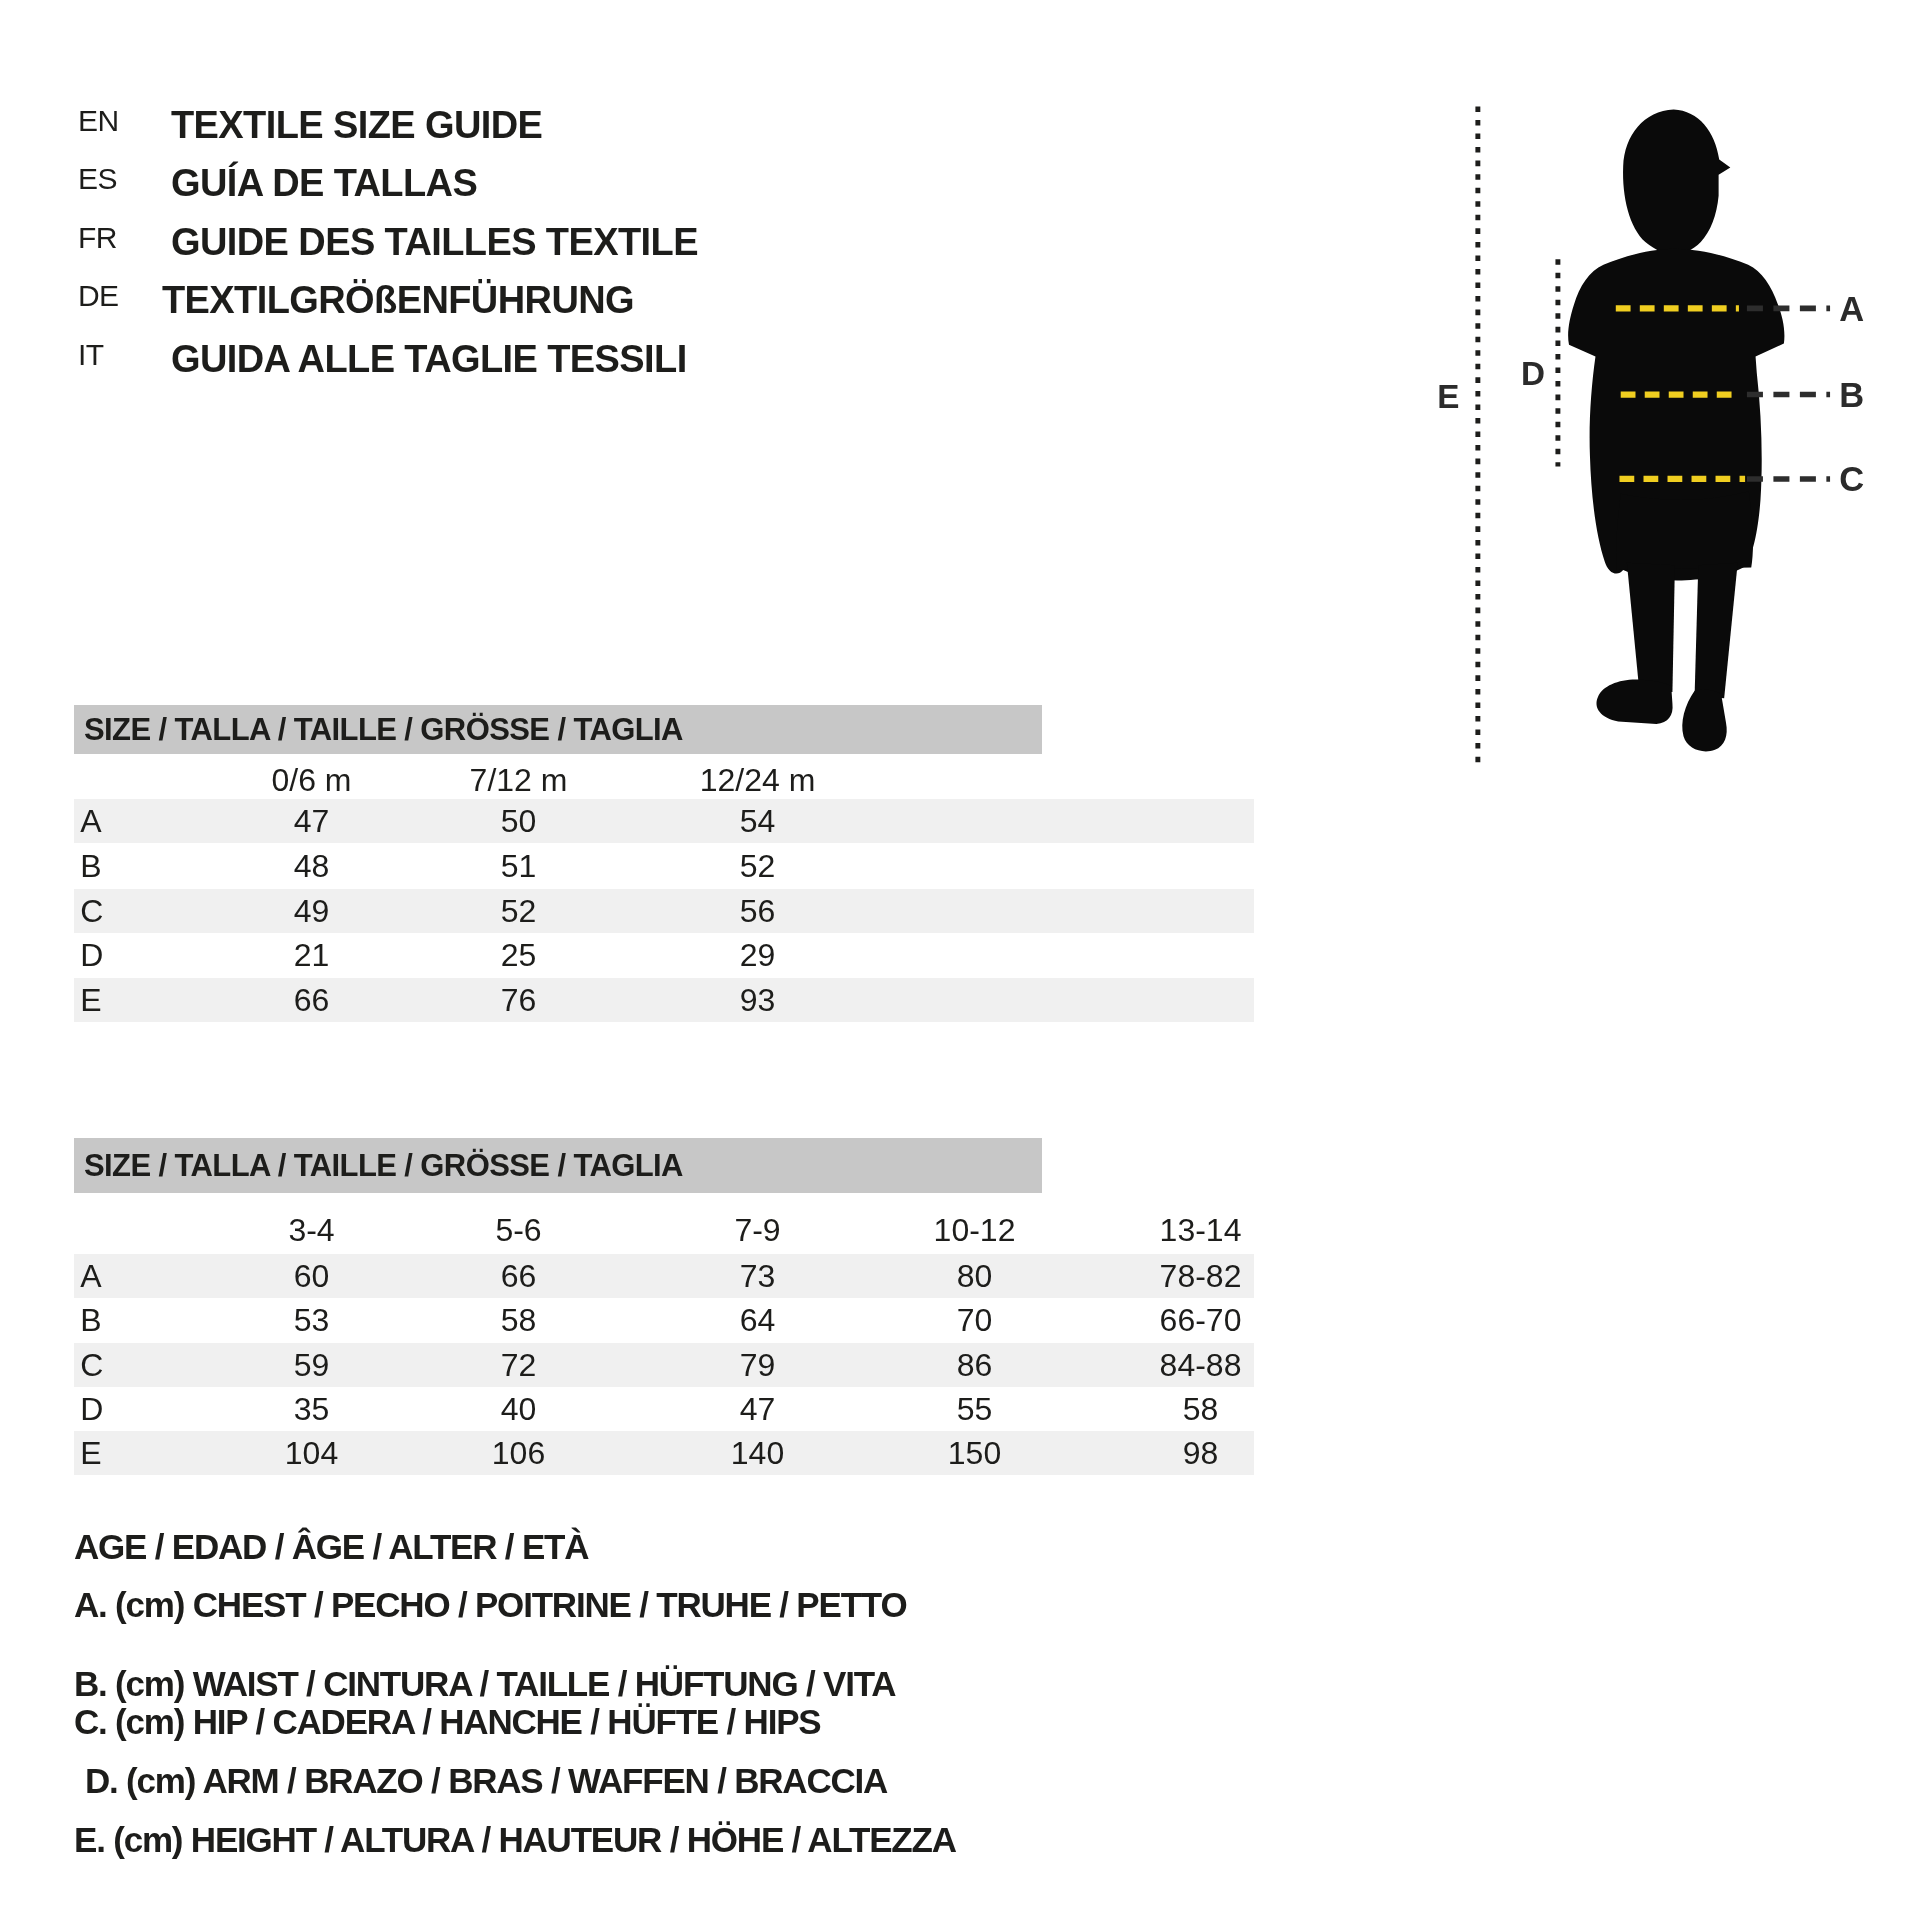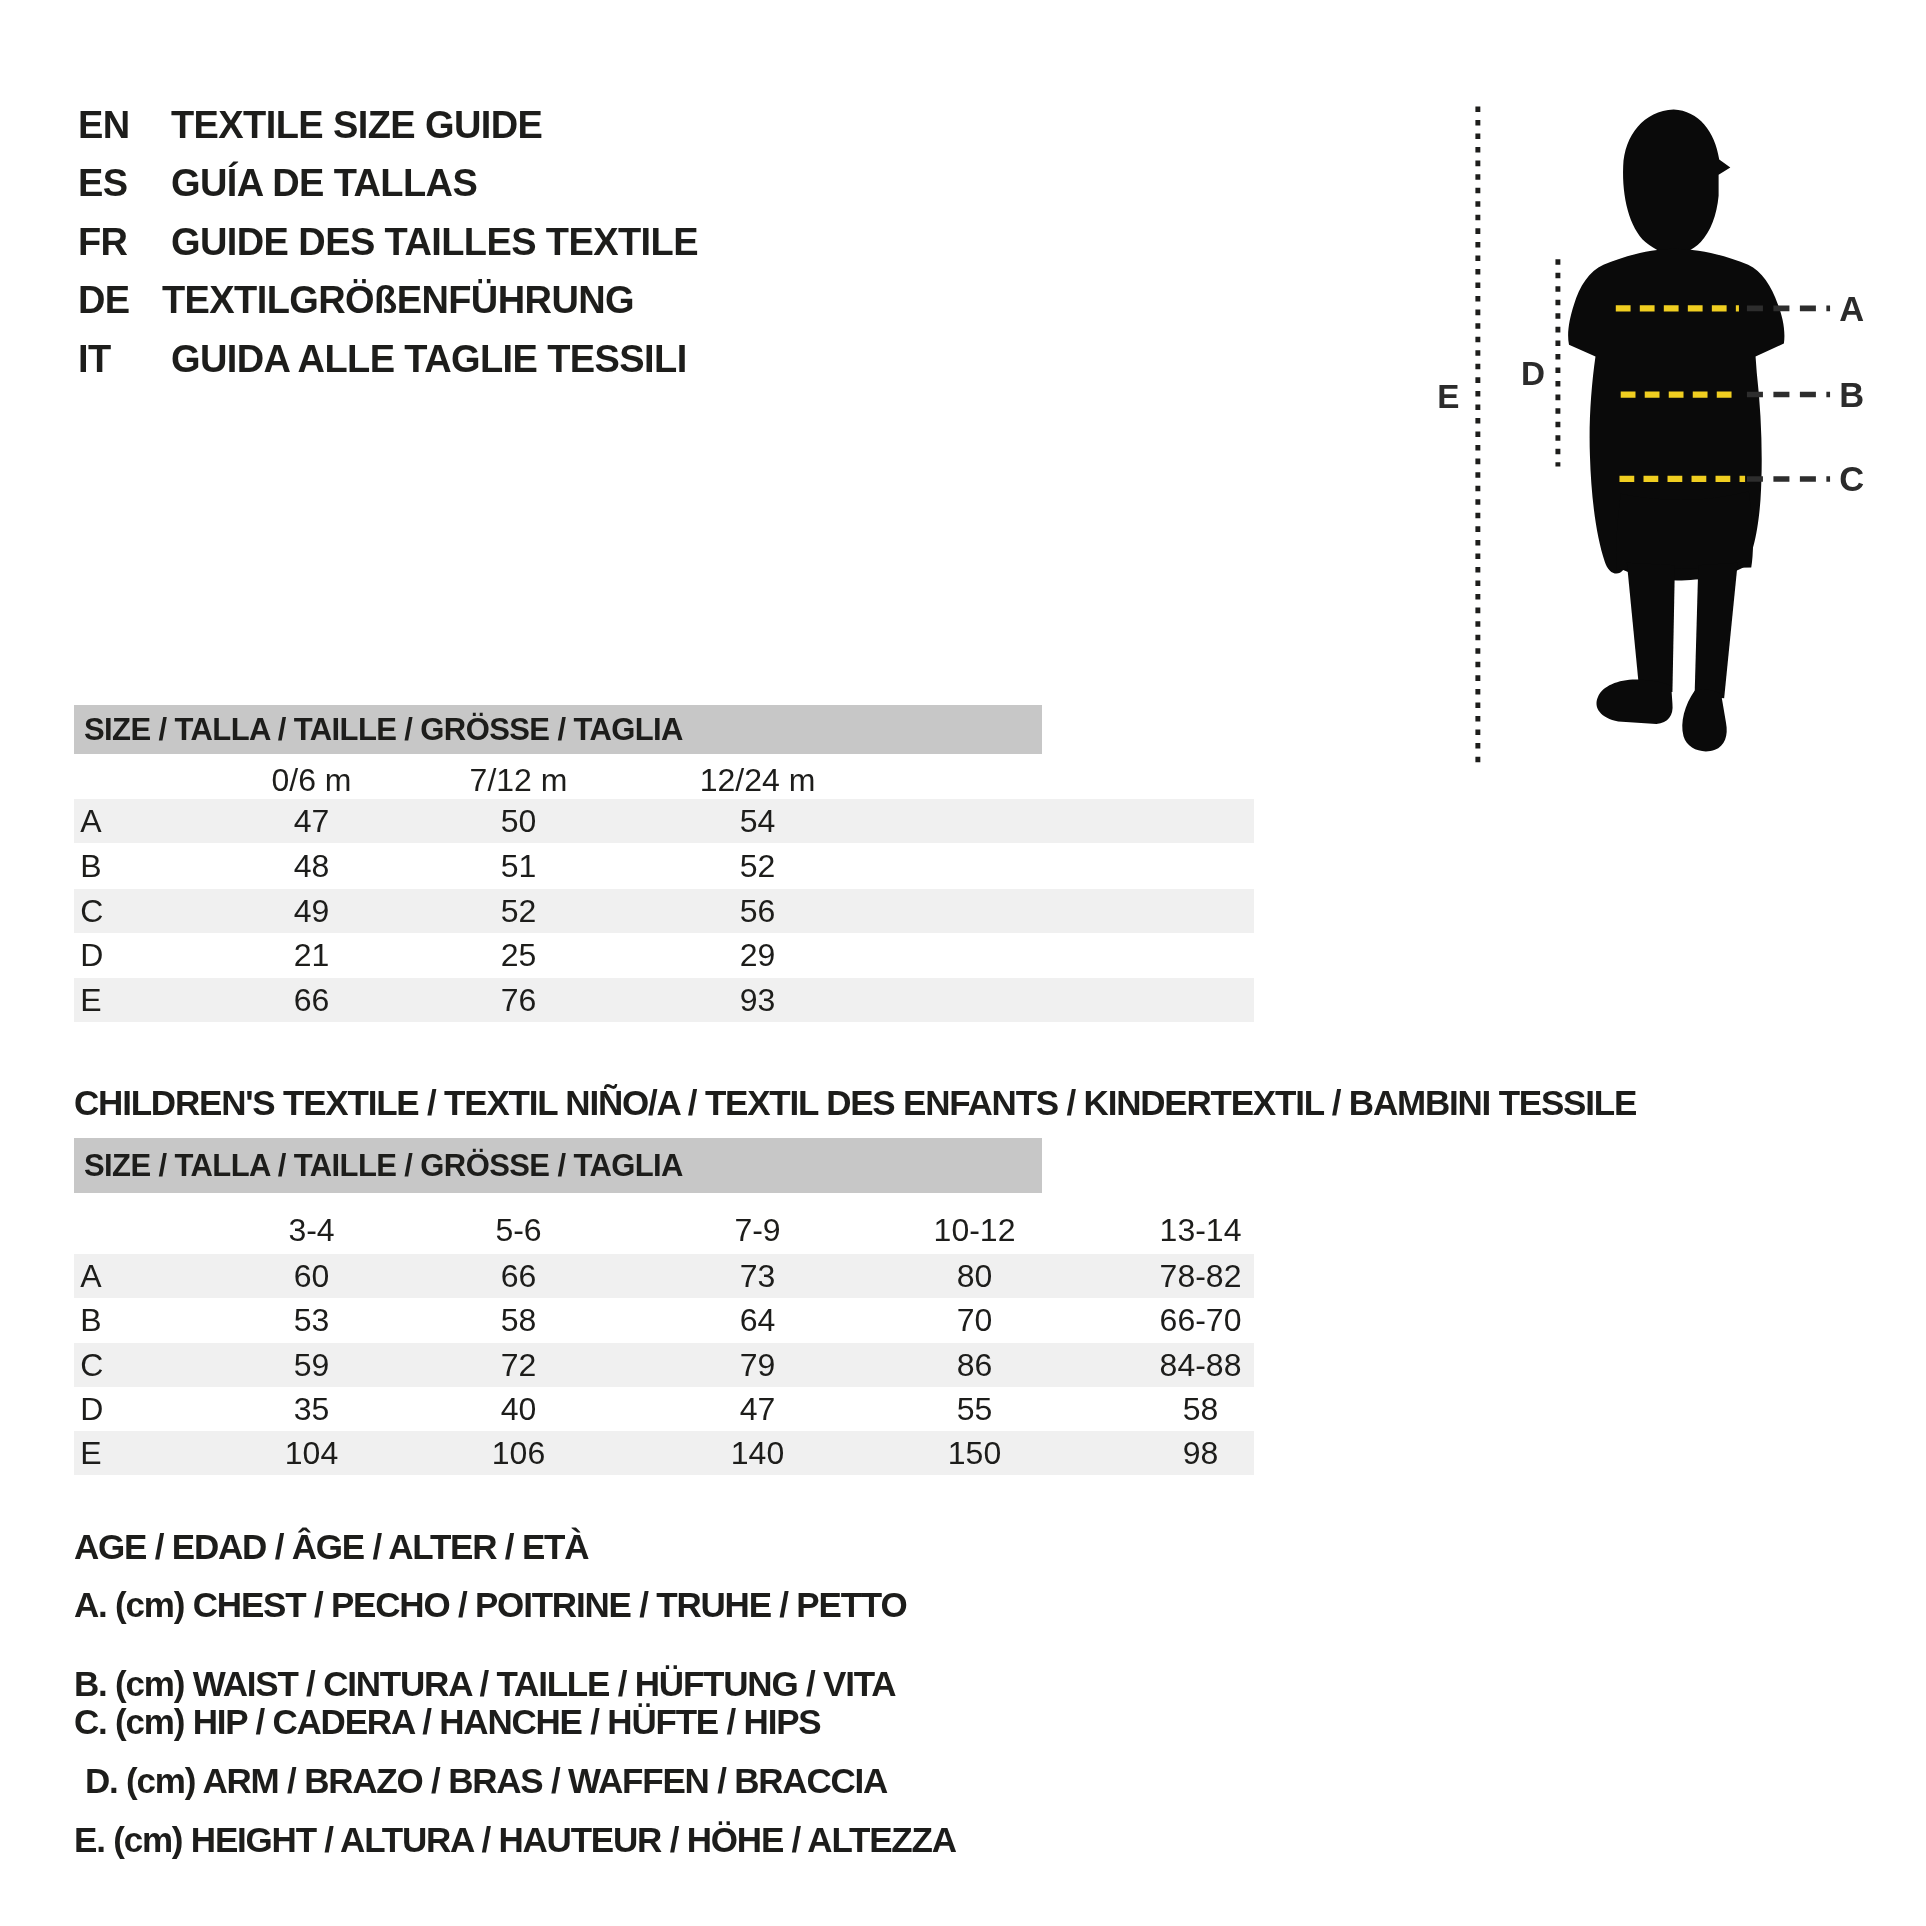--- a/index.html
+++ b/index.html
@@ -2,21 +2,21 @@
 <html style="font-size:10px"><head>
 <meta charset="utf-8">
 <style>
   html,body { margin:0; padding:0; background:#ffffff; }
   .canvas {
     position:relative; width:1926px; height:1926px; background:#ffffff;
     font-family:"Liberation Sans","DejaVu Sans",sans-serif; color:#1d1d1b;
     overflow:hidden;
   }
   .abs { position:absolute; white-space:nowrap; }
-  .lang-code { font-size:38px; font-weight:700; letter-spacing:-0.6px;text-align:right; }
+  .lang-code { font-size:30px; font-weight:400; letter-spacing:-0.6px;text-align:right; }
   .lang-title { font-size:38px; font-weight:700; letter-spacing:-0.6px; }
   .section-heading { font-size:35px; font-weight:700; letter-spacing:-1.2px; }
   .size-bar {
     left:74px; width:968px; height:49px; background:#c7c7c7;
     display:flex; align-items:center; padding-left:10px; box-sizing:border-box;
   }
   .size-bar span { font-size:31px; font-weight:700; letter-spacing:-0.6px; }
   .col-header-row, .t-row { left:74px; width:1180px; height:44px; }
   .t-row.striped { background:#f0f0f0; }
   .row-label {
@@ -158,21 +158,20 @@
       <div class="cell c3">29</div>
     </div>
     <div class="abs t-row striped" style="top:978px;">
       <span class="row-label">E</span>
       <div class="cell c1">66</div>
       <div class="cell c2">76</div>
       <div class="cell c3">93</div>
     </div>
   </div>
 
-  <div class="abs section-heading" style="left:74px; top:1083px;">CHILDREN'S TEXTILE / TEXTIL NIÑO/A / TEXTIL DES ENFANTS / KINDERTEXTIL / BAMBINI TESSILE</div>
 
   <div class="abs size-bar" style="top:1138px; height:55px;">
     <span>SIZE / TALLA / TAILLE / GRÖSSE / TAGLIA</span>
   </div>
 
   <div>
     <div class="abs col-header-row" style="top:1208px;">
       <div class="cell col-head c1">3-4</div>
       <div class="cell col-head c2">5-6</div>
       <div class="cell col-head c3">7-9</div>

